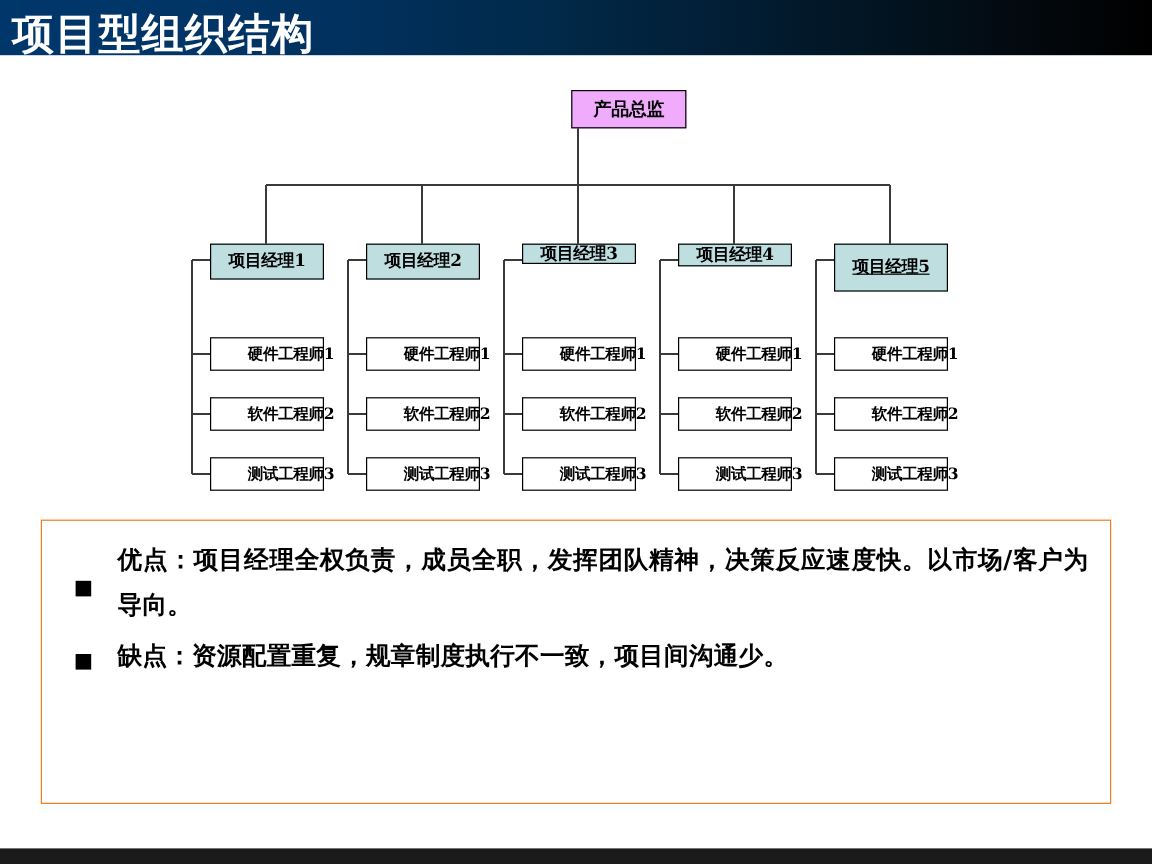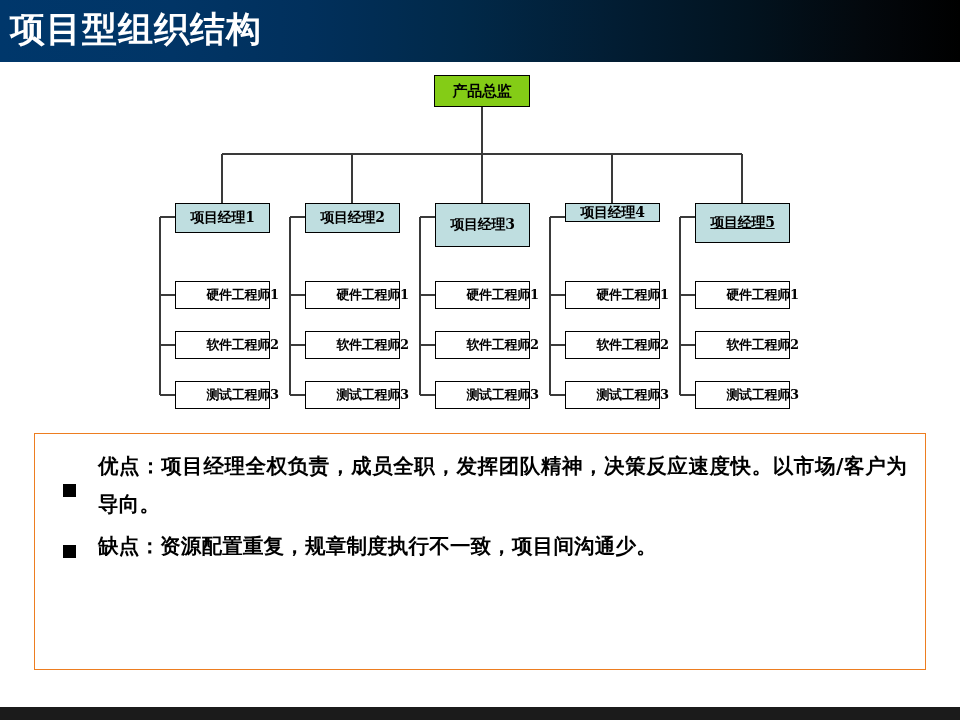--- a/index.html
+++ b/index.html
@@ -12,21 +12,21 @@
     background: #ffffff;
     font-family: "Liberation Serif", "DejaVu Serif", serif;
     overflow: hidden;
     position: relative;
   }
 
   
   #title-bar {
     position: absolute;
     left: 0; top: 0;
-    width: 960px; height: 62px;
+    width: 960px; height: 46px;
     background: linear-gradient(to right,
         #00376b 0%,
         #013566 18%,
         #01305c 32%,
         #012949 48%,
         #021d33 64%,
         #02131f 78%,
         #03080d 90%,
         #000000 100%);
   }
@@ -58,22 +58,23 @@
     display: flex;
     align-items: center;
     justify-content: center;
     font-family: "DejaVu Serif", "Liberation Serif", serif;
     font-weight: bold;
     color: #000000;
     white-space: nowrap;
     letter-spacing: -0.3px;
   }
   .node-exec {
-    background: #84cc16;
+    background: #f0abfc;
     font-size: 15px;
+    margin-left: 42px;
   }
   .node-mgr {
     background: #bfdee0;
     font-size: 14px;
   }
   .node-staff {
     background: #ffffff;
     font-size: 13px;
     padding-left: 40px;
   }
@@ -180,21 +181,21 @@
   <div class="node-box node-exec" style="left:434px; top:13px; width:96px; height:32px;">
     <span>产品总监</span>
   </div>
 
   <div class="node-box node-mgr" style="left:175px; top:141px; width:95px; height:30px;">
     <span>项目经理1</span>
   </div>
   <div class="node-box node-mgr" style="left:305px; top:141px; width:95px; height:30px;text-align:right;">
     <span>项目经理2</span>
   </div>
-  <div class="node-box node-mgr" style="left:435px; top:141px; width:95px; height:44px;">
+  <div class="node-box node-mgr" style="left:435px; top:141px; width:95px; height:17px;">
     <span>项目经理3</span>
   </div>
   <div class="node-box node-mgr" style="left:565px; top:141px; width:95px; height:19px;">
     <span>项目经理4</span>
   </div>
   <div class="node-box node-mgr" style="left:695px; top:141px; width:95px; height:40px;text-decoration:underline;">
     <span>项目经理5</span>
   </div>
 
   <div class="node-box node-staff" style="left:175px; top:219px; width:95px; height:28px;">

